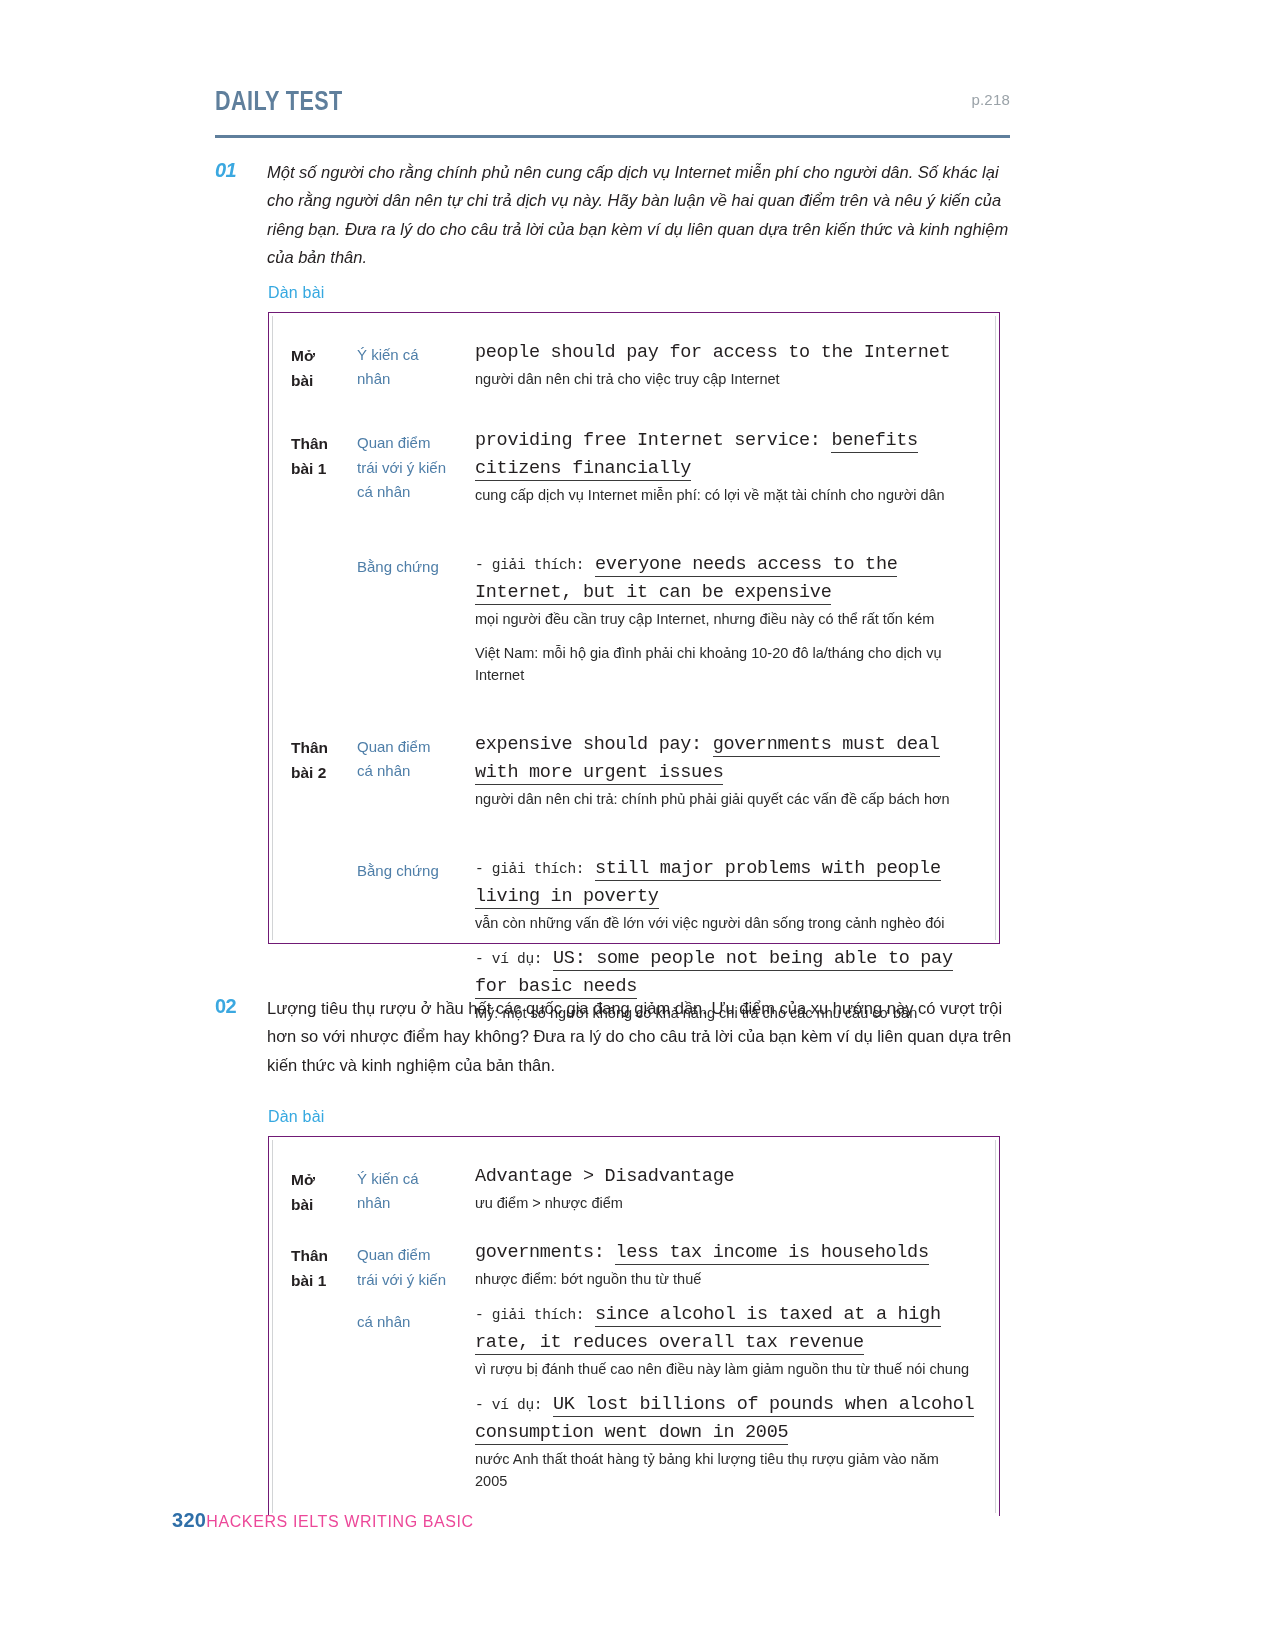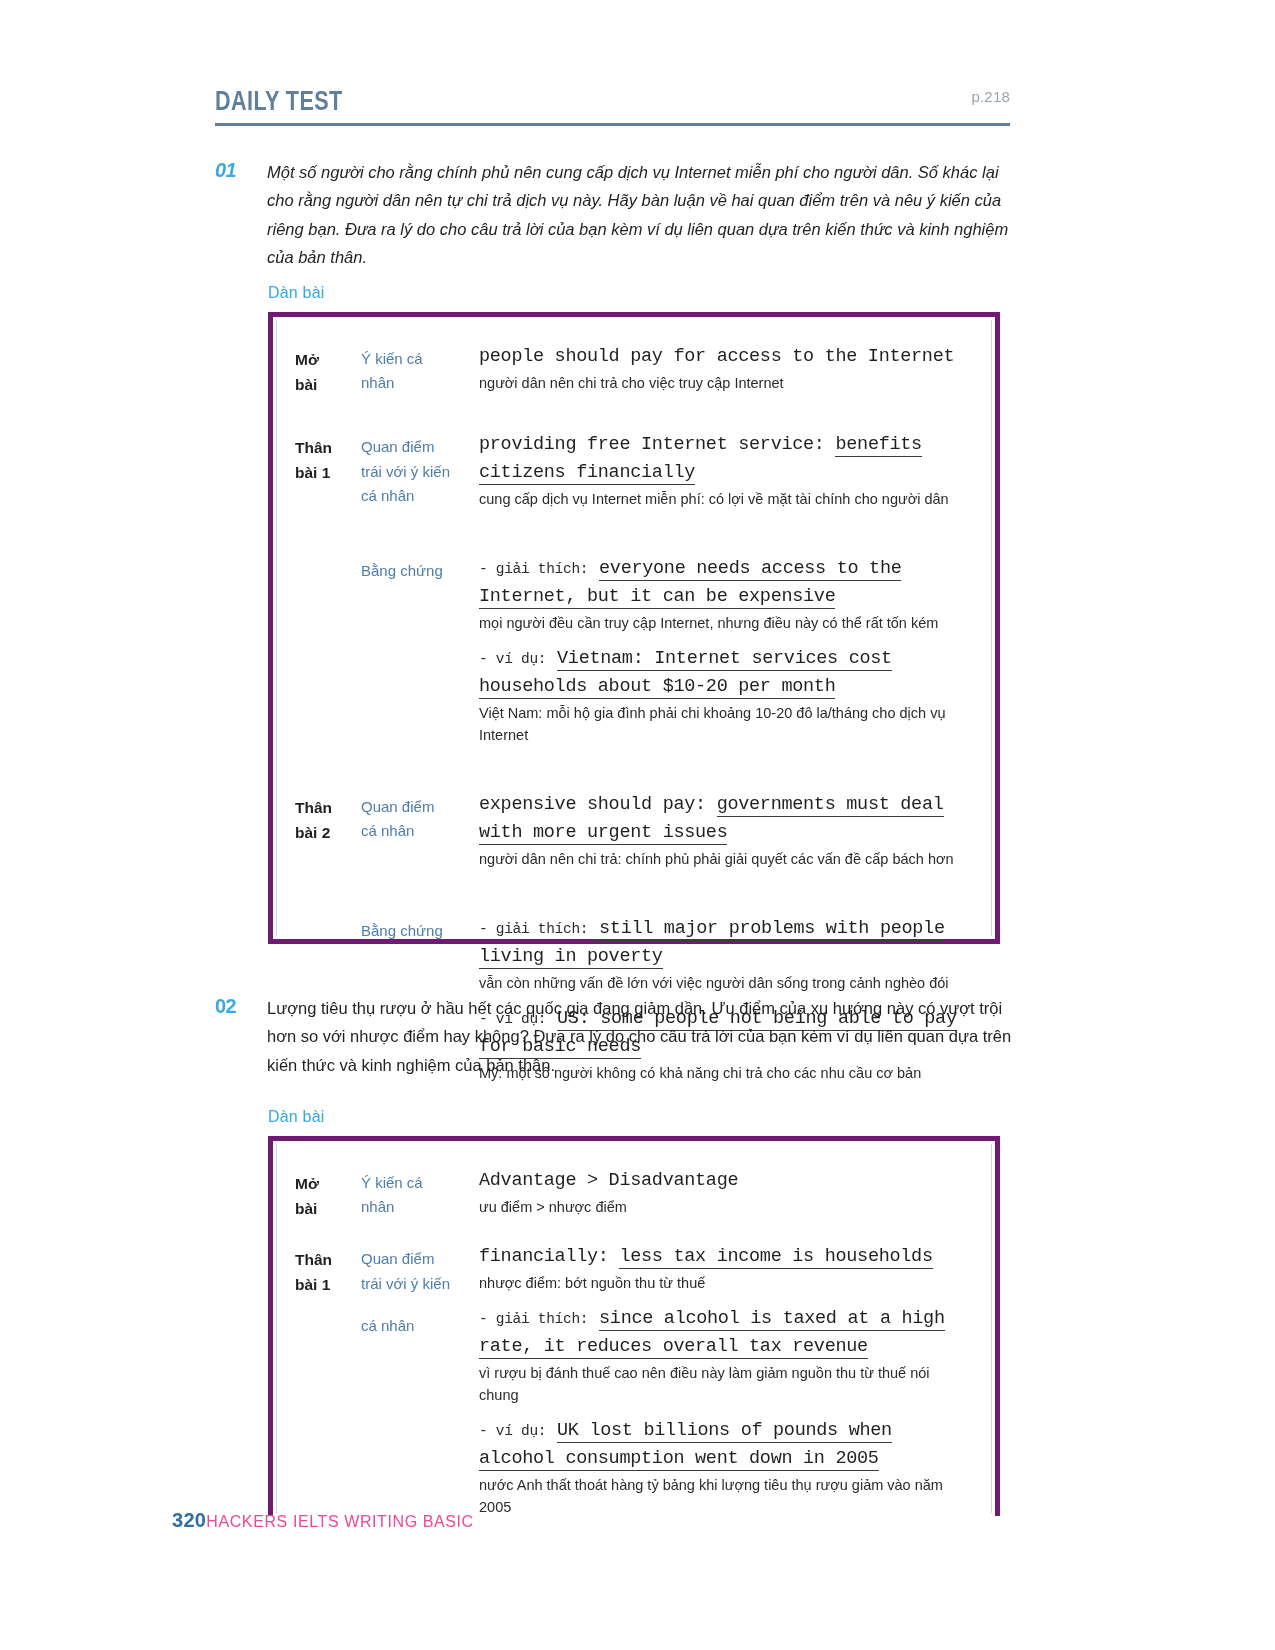--- a/index.html
+++ b/index.html
@@ -14,22 +14,22 @@
   .page{
     position:absolute;
     left:0;top:0;width:1275px;height:1650px;
   }
 
   
   .header{
     position:absolute;left:215px;top:88px;width:795px;
   }
   .header-row{
-    display:flex;align-items:flex-start;justify-content:space-between;
-    padding-bottom:8px;
+    display:flex;align-items:center;justify-content:space-between;
+    padding-bottom:20px;
   }
   .daily-test{
     font-family:"Liberation Sans","DejaVu Sans",sans-serif;
     font-weight:bold;
     font-size:27px;
     letter-spacing:.5px;
     color:#5f7f9c;
     transform:scaleX(.80);
     transform-origin:left bottom;
     line-height:1;
@@ -63,21 +63,21 @@
   .outline-label{
     position:absolute;
     font-size:16px;
     color:#35a8e0;
     letter-spacing:.2px;
   }
 
   
   .obox{
     position:absolute;
-    border:5px solid #701a75;
+    border:1px solid #701a75;
     box-shadow:0 0 0 1px #ffffff inset, 2px 0 0 -1px #dfe1e2 inset;
     background:#fff;
     box-sizing:border-box;
   }
   .obox::before{
     content:"";
     position:absolute;left:3px;top:3px;bottom:3px;right:3px;
     border-left:1px solid #d2d4d6;
     border-right:1px solid #d2d4d6;
     pointer-events:none;
@@ -195,21 +195,20 @@
       <div class="sp-lg"></div>
       <div class="sp-sm"></div>
 
       <div class="orow">
         <div class="ocol-stage"></div>
         <div class="ocol-role">Bằng chứng</div>
         <div class="ocol-body">
           <div class="hand"><span class="lead">- giải thích:</span> <span class="ul">everyone needs access to the Internet, but it can be expensive</span></div>
           <div class="vn">mọi người đều cần truy cập Internet, nhưng điều này có thể rất tốn kém</div>
           <div class="sp-sm"></div>
-          <div class="hand"><span class="lead">- ví dụ:</span> <span class="ul">Vietnam: Internet services cost households about $10-20 per month</span></div>
           <div class="vn">Việt Nam: mỗi hộ gia đình phải chi khoảng 10-20 đô la/tháng cho dịch vụ Internet</div>
         </div>
       </div>
 
       <div class="sp-lg"></div>
       <div class="sp-sm"></div>
 
       <div class="orow">
         <div class="ocol-stage">
           <div>Thân</div>
@@ -274,21 +273,21 @@
         <div class="ocol-stage">
           <div>Thân</div>
           <div>bài 1</div>
         </div>
         <div class="ocol-role">
           <div>Quan điểm</div>
           <div>trái với ý kiến</div>
           <div style="margin-top:18px;">cá nhân</div>
         </div>
         <div class="ocol-body">
-          <div class="hand"><span>financially:</span> <span class="ul">less tax income is households</span></div>
+          <div class="hand"><span>governments:</span> <span class="ul">less tax income is households</span></div>
           <div class="vn">nhược điểm: bớt nguồn thu từ thuế</div>
           <div class="sp-sm"></div>
           <div class="hand"><span class="lead">- giải thích:</span> <span class="ul">since alcohol is taxed at a high rate, it reduces overall tax revenue</span></div>
           <div class="vn">vì rượu bị đánh thuế cao nên điều này làm giảm nguồn thu từ thuế nói chung</div>
           <div class="sp-sm"></div>
           <div class="hand"><span class="lead">- ví dụ:</span> <span class="ul">UK lost billions of pounds when alcohol consumption went down in 2005</span></div>
           <div class="vn">nước Anh thất thoát hàng tỷ bảng khi lượng tiêu thụ rượu giảm vào năm 2005</div>
         </div>
       </div>
 

